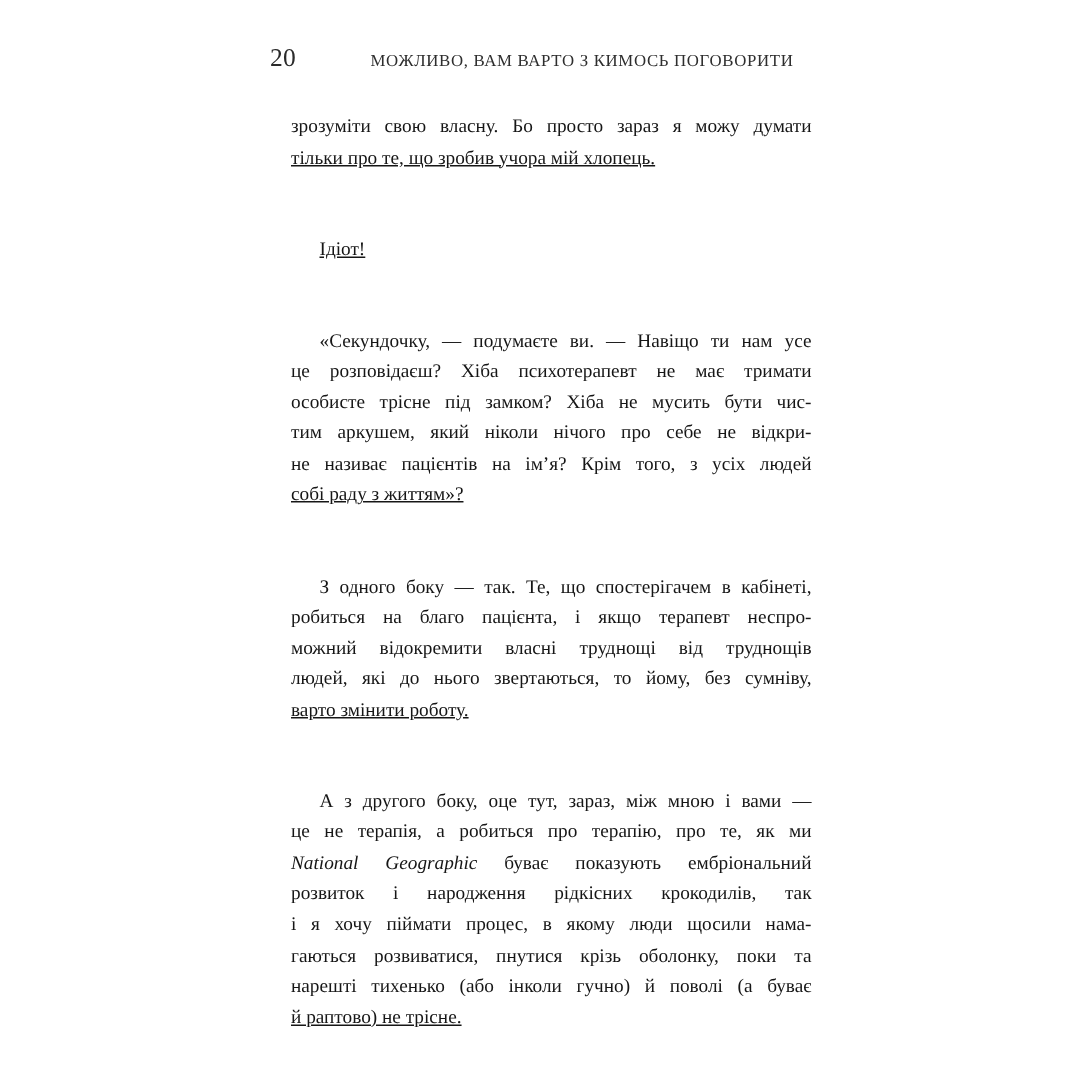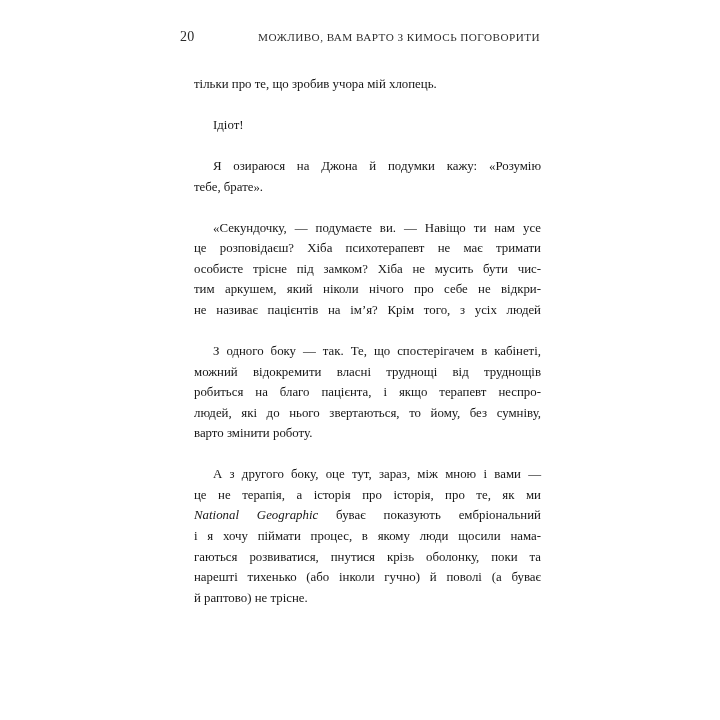--- a/index.html
+++ b/index.html
@@ -26,30 +26,30 @@
   .running-head {
     position: absolute;
     top: 29px;
     left: 180px;
     width: 360px;
     height: 18px;
     display: flex;
     align-items: baseline;
   }
   .folio {
-    font-size: 14px;
+    font-size: 17px;
     color: #2b2b2b;
     letter-spacing: 0.2px;
     width: 56px;
     flex: 0 0 56px;
     text-align: left;
   }
   .head-title {
     flex: 1 1 auto;
-    text-align: right;
+    text-align: center;
     font-size: 11.2px;
     color: #2e2e2e;
     letter-spacing: 0.45px;
     white-space: nowrap;
     text-transform: uppercase;
   }
 
   
   .textblock {
     position: absolute;
@@ -82,70 +82,71 @@
   
   .ln {
     display: block;
     text-align: justify;
     text-align-last: justify;
     white-space: nowrap;
   }
   .ln.last {
     text-align-last: left;
     white-space: normal;
+    text-decoration: underline;
   }
   .ln.first {
     text-indent: 19px;
+    margin-top: 20px;
   }
 </style>
 </head>
 <body style="background: rgb(255, 255, 255);">
 
 <div class="page" style="background: rgb(255, 255, 255);">
 
   <div class="running-head">
     <span class="folio">20</span>
     <span class="head-title">МОЖЛИВО, ВАМ ВАРТО З КИМОСЬ ПОГОВОРИТИ</span>
   </div>
 
   <div class="textblock" style="color: rgb(22, 22, 22);">
 
     <p class="para">
+      <span class="ln">зрозуміти свою власну. Бо просто зараз я можу думати</span>
       <span class="ln last">тільки про те, що зробив учора мій хлопець.</span>
     </p>
 
     <p class="para">
       <span class="ln last first">Ідіот!</span>
     </p>
 
-    <p class="para">
-      <span class="ln first">Я озираюся на Джона й подумки кажу: «Розумію</span>
-      <span class="ln last">тебе, брате».</span>
-    </p>
 
     <p class="para">
       <span class="ln first">«Секундочку, — подумаєте ви. — Навіщо ти нам усе</span>
       <span class="ln">це розповідаєш? Хіба психотерапевт не має тримати</span>
       <span class="ln">особисте трісне під замком? Хіба не мусить бути чис-</span>
       <span class="ln">тим аркушем, який ніколи нічого про себе не відкри-</span>
       <span class="ln">не називає пацієнтів на ім’я? Крім того, з усіх людей</span>
+      <span class="ln last">собі раду з життям»?</span>
     </p>
 
     <p class="para">
       <span class="ln first">З одного боку — так. Те, що спостерігачем в кабінеті,</span>
+      <span class="ln">робиться на благо пацієнта, і якщо терапевт неспро-</span>
       <span class="ln">можний відокремити власні труднощі від труднощів</span>
-      <span class="ln">робиться на благо пацієнта, і якщо терапевт неспро-</span>
       <span class="ln">людей, які до нього звертаються, то йому, без сумніву,</span>
       <span class="ln last">варто змінити роботу.</span>
     </p>
 
     <p class="para">
       <span class="ln first">А з другого боку, оце тут, зараз, між мною і вами —</span>
-      <span class="ln">це не терапія, а історія про історія, про те, як ми</span>
+      <span class="ln">це не терапія, а робиться про терапію, про те, як ми</span>
       <span class="ln"><span class="ital">National Geographic</span><span id="p6l4rest"> буває показують ембріональний</span></span>
+      <span class="ln">розвиток і народження рідкісних крокодилів, так</span>
       <span class="ln">і я хочу піймати процес, в якому люди щосили нама-</span>
       <span class="ln">гаються розвиватися, пнутися крізь оболонку, поки та</span>
       <span class="ln">нарешті тихенько (або інколи гучно) й поволі (а буває</span>
       <span class="ln last">й раптово) не трісне.</span>
     </p>
 
   </div>
 </div>
 
 </body></html>

